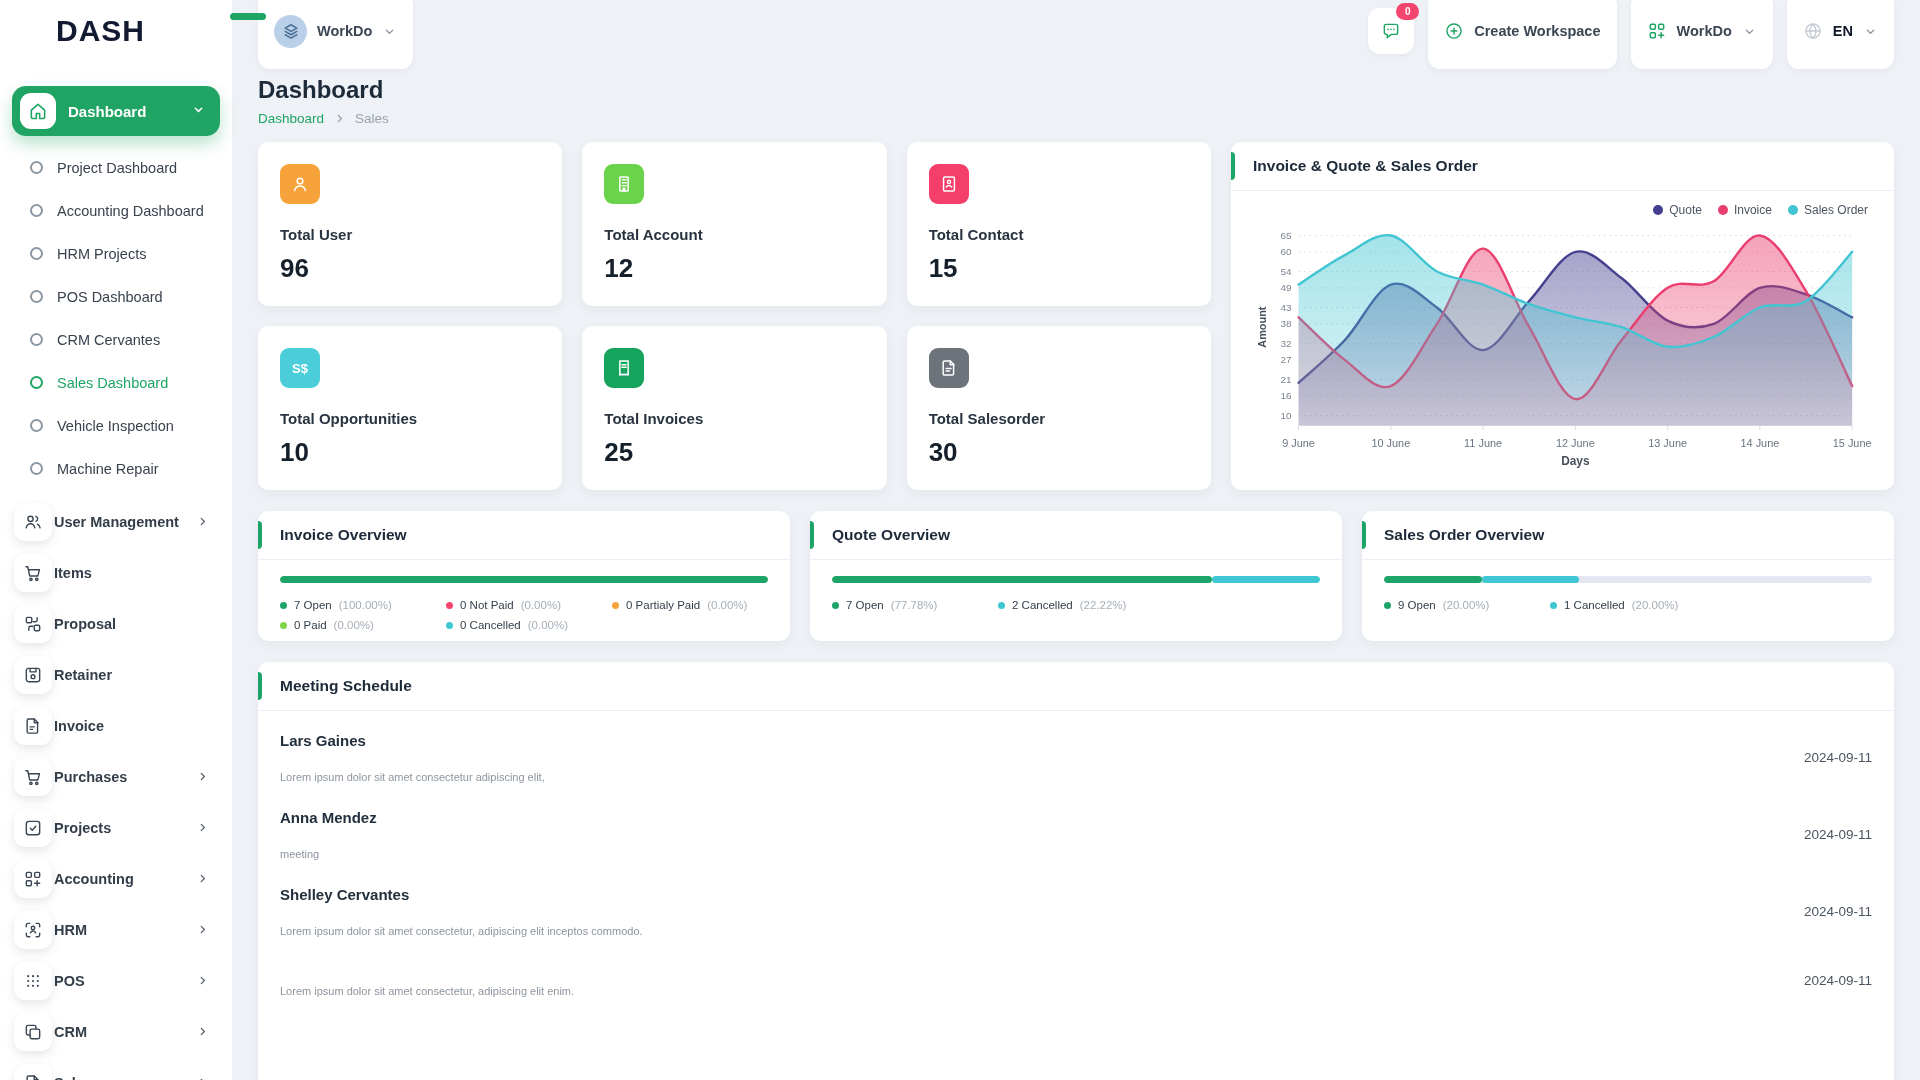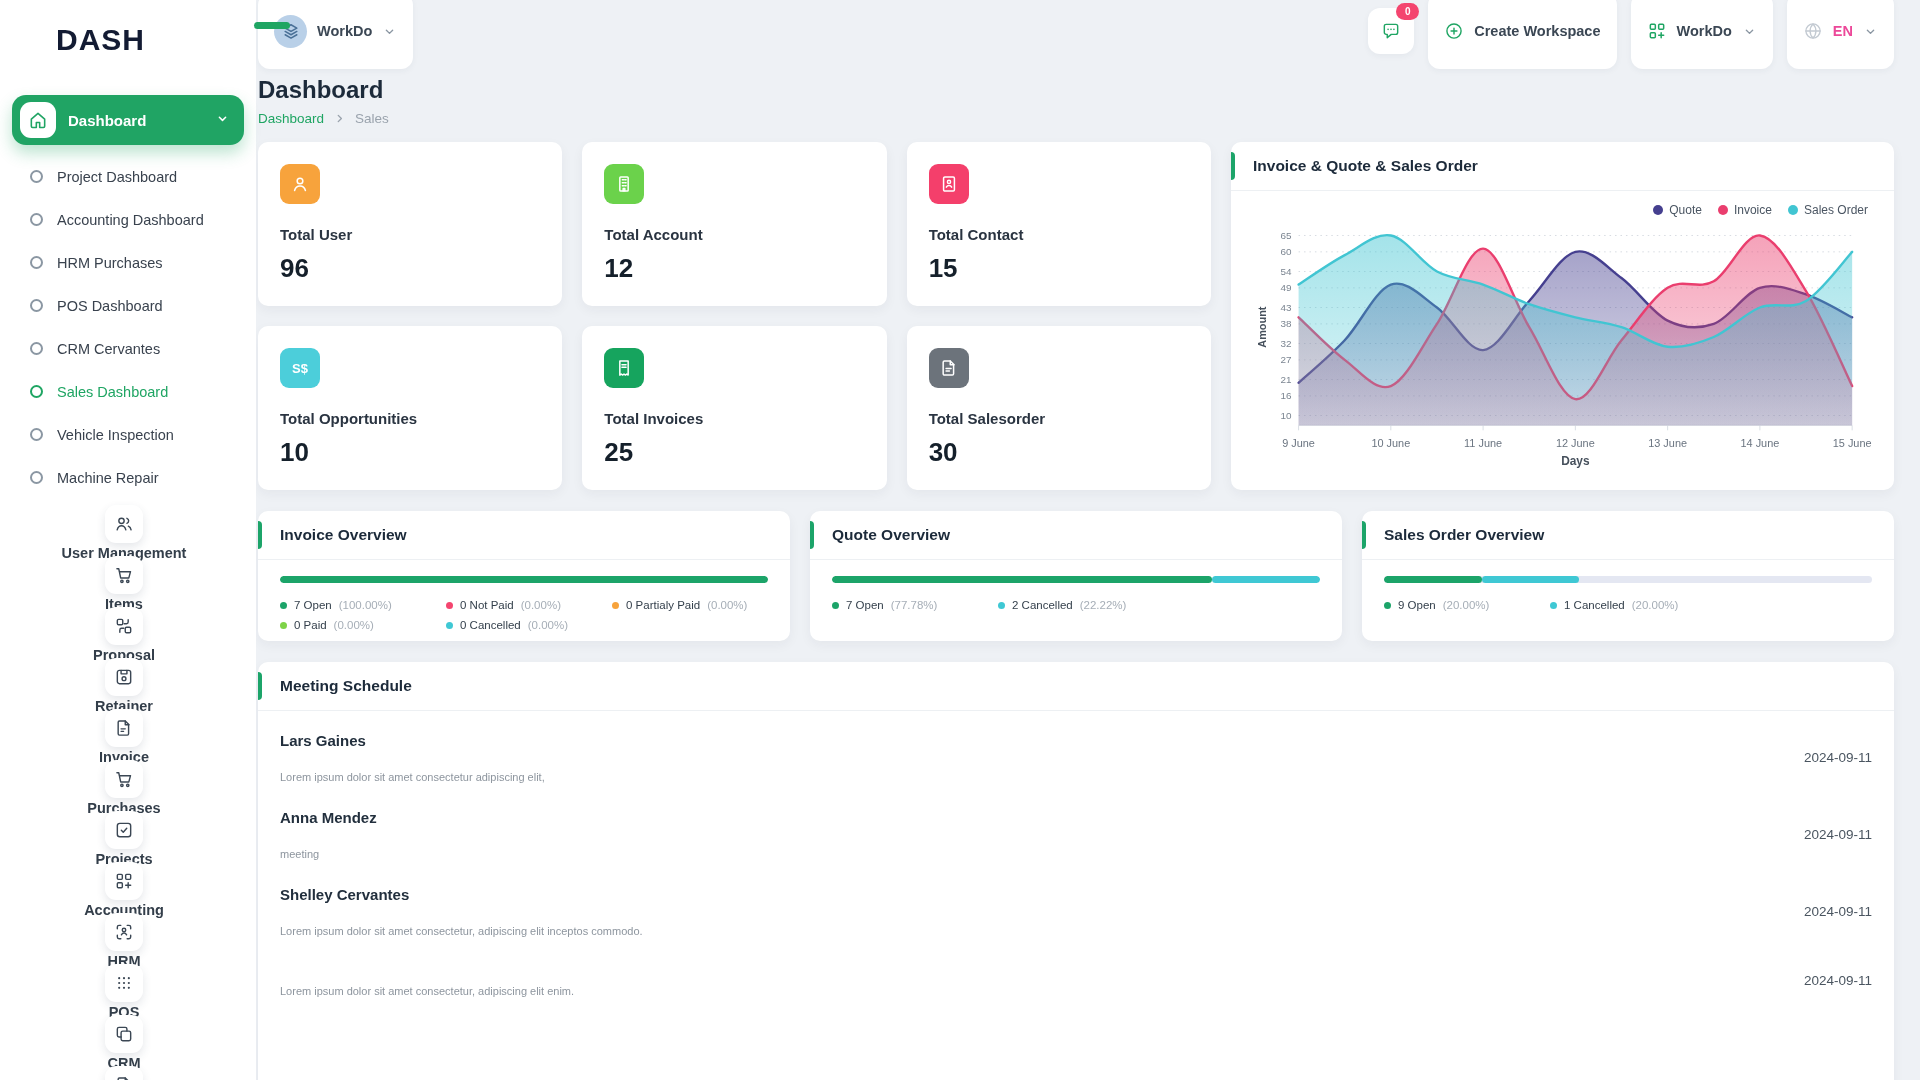--- a/index.html
+++ b/index.html
@@ -1,52 +1,52 @@
 <!DOCTYPE html>
 <html><head>
 <meta charset="utf-8">
 <style>
   html,body{margin:0;padding:0;}
   body{font-family:"Liberation Sans","DejaVu Sans",sans-serif;background:#EEF1F5;}
   .app{position:relative;width:1920px;height:1080px;overflow:hidden;background:#EEF1F5;}
 
   
-  .sidebar{position:absolute;left:0;top:0;bottom:0;width:256px;background:#fff;z-index:5;padding:9px 0 0 0;}
+  .sidebar{position:absolute;left:0;top:0;bottom:0;width:232px;background:#fff;z-index:5;padding:0 0 0 0;}
   .logo{height:62px;display:flex;align-items:center;padding-left:56px;position:relative;}
   .logo-text{font-size:30px;font-weight:900;letter-spacing:1px;color:#131B33;position:relative;}
   .logo-dash{position:absolute;right:-34px;top:13px;width:36px;height:7px;border-radius:4px;background:#1FA563;}
   .side-scroll{padding:24px 12px 0 12px;}
   .side-active-group{display:flex;align-items:center;gap:12px;height:50px;background:#20A464;border-radius:14px;padding:0 14px 0 8px;color:#fff;box-shadow:0 8px 16px rgba(32,164,100,.30);cursor:pointer;}
   .side-active-group .tile{width:36px;height:36px;background:#fff;border-radius:11px;display:flex;align-items:center;justify-content:center;color:#20A464;}
   .side-active-group .lbl{font-size:15px;font-weight:700;flex:1;}
   .sub-list{margin-top:10px;}
   .sub-item{display:flex;align-items:center;gap:14px;height:43px;padding-left:18px;cursor:pointer;}
   .ring{width:9px;height:9px;border:2px solid #8B97A3;border-radius:50%;flex:none;}
   .sub-item .lbl{font-size:14.5px;color:#39424E;font-weight:500;}
   .sub-item.active .ring{border-color:#1FA563;}
   .sub-item.active .lbl{color:#1FA563;}
   .mod-list{margin-top:6px;}
-  .mod-item{display:flex;align-items:center;gap:2px;height:51px;padding:0 10px 0 2px;cursor:pointer;flex-direction:column;}
+  .mod-item{display:flex;align-items:center;gap:2px;height:51px;padding:0 10px 0 2px;cursor:pointer;}
   .mod-item .tile{width:38px;height:38px;background:#fff;border-radius:11px;box-shadow:0 4px 10px rgba(45,60,80,.12);display:flex;align-items:center;justify-content:center;color:#3B4754;flex:none;}
   .mod-item .lbl{font-size:14.5px;font-weight:600;color:#333E4A;flex:1;}
   .mod-item .chev{color:#555F6B;display:flex;}
   .icn{width:20px;height:20px;}
   .icn-sm{width:15px;height:15px;}
 
   
   .topbar{position:absolute;left:232px;right:0;top:0;height:62px;display:flex;align-items:center;padding:0 26px;box-sizing:border-box;}
   .pill{background:#fff;border-radius:12px;height:46px;display:flex;align-items:center;gap:10px;padding:15px 16px;color:#3B4754;font-size:14.5px;font-weight:600;box-shadow:0 2px 6px rgba(40,60,80,.05);cursor:pointer;}
   .ws-pill .avatar{width:33px;height:33px;border-radius:50%;background:#B9D0E8;display:flex;align-items:center;justify-content:center;color:#4A7096;}
   .tb-right{margin-left:auto;display:flex;align-items:center;gap:14px;}
   .icon-pill{width:46px;height:46px;padding:0;justify-content:center;position:relative;color:#1FA563;}
   .badge{position:absolute;top:-5px;right:-5px;min-width:17px;height:17px;border-radius:9px;background:#F4456F;color:#fff;font-size:10px;font-weight:700;display:flex;align-items:center;justify-content:center;padding:0 3px;}
   .green-ic{color:#1FA563;display:flex;}
   .gray-ic{color:#C3CAD2;display:flex;}
   .chev-dn{color:#8B97A3;display:flex;}
-  .lang{color:#ec4899;font-weight:700;}
+  .lang{color:#0f172a;font-weight:700;}
 
   
   .main{position:absolute;left:232px;right:0;top:62px;bottom:0;padding:6px 26px 0 26px;box-sizing:border-box;}
   .page-title{font-size:24px;font-weight:700;color:#1C2A3A;}
   .breadcrumb{display:flex;align-items:center;gap:8px;margin-top:7px;font-size:13.5px;}
   .bc-link{color:#1FA563;cursor:pointer;}
   .bc-sep{color:#9AA3AD;display:flex;}
   .bc-cur{color:#9AA3AD;}
 
   .card{background:#fff;border-radius:10px;box-shadow:0 4px 12px rgba(35,46,60,.05);box-sizing:border-box;}
@@ -114,21 +114,21 @@
           <div class="sub-item">
             <span class="ring"></span>
             <span class="lbl">Project Dashboard</span>
           </div>
           <div class="sub-item">
             <span class="ring"></span>
             <span class="lbl">Accounting Dashboard</span>
           </div>
           <div class="sub-item">
             <span class="ring"></span>
-            <span class="lbl">HRM Purchases</span>
+            <span class="lbl">HRM Projects</span>
           </div>
           <div class="sub-item">
             <span class="ring"></span>
             <span class="lbl">POS Dashboard</span>
           </div>
           <div class="sub-item">
             <span class="ring"></span>
             <span class="lbl">CRM Cervantes</span>
           </div>
           <div class="sub-item active">

